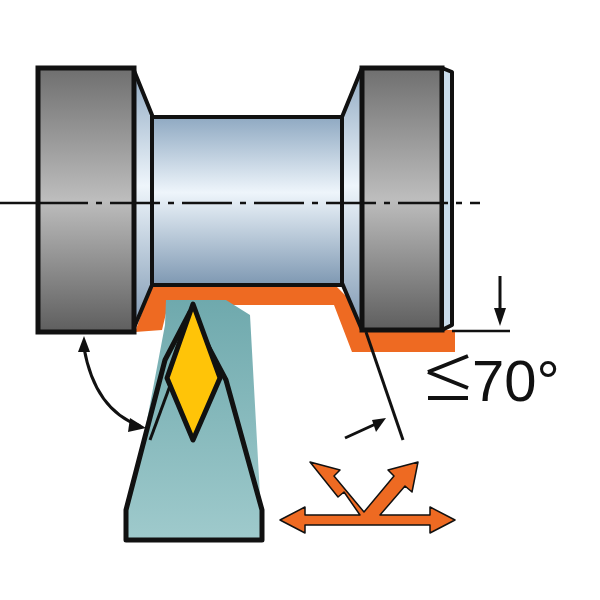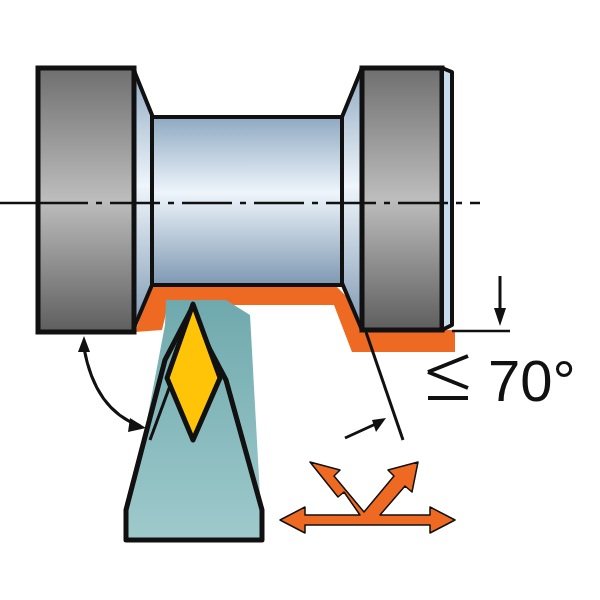--- a/index.html
+++ b/index.html
@@ -78,13 +78,13 @@
 
   <g>
     <path d="M428,372 L468,356 M428,372 L468,388 M428,398 L468,398" fill="none" stroke="#111" stroke-width="4"></path>
   </g>
 
   <g fill="#ee6a22" stroke="#111" stroke-width="1.5" stroke-linejoin="round">
     <polygon points="280,520 305,507 305,515 360,515 344,492 338,497 310,462 340,470 334,476 364,512 394,476 388,470 418,462 412,492 405,486 380,515 430,515 430,507 455,520 430,533 430,525 305,525 305,533"></polygon>
   </g>
 </svg>
 
-<div class="angle-label" style="left:488px; top:352px;"><span>70°</span></div>
+<div class="angle-label" style="left:472px; top:352px;"><span>70°</span></div>
 
 </body></html>

